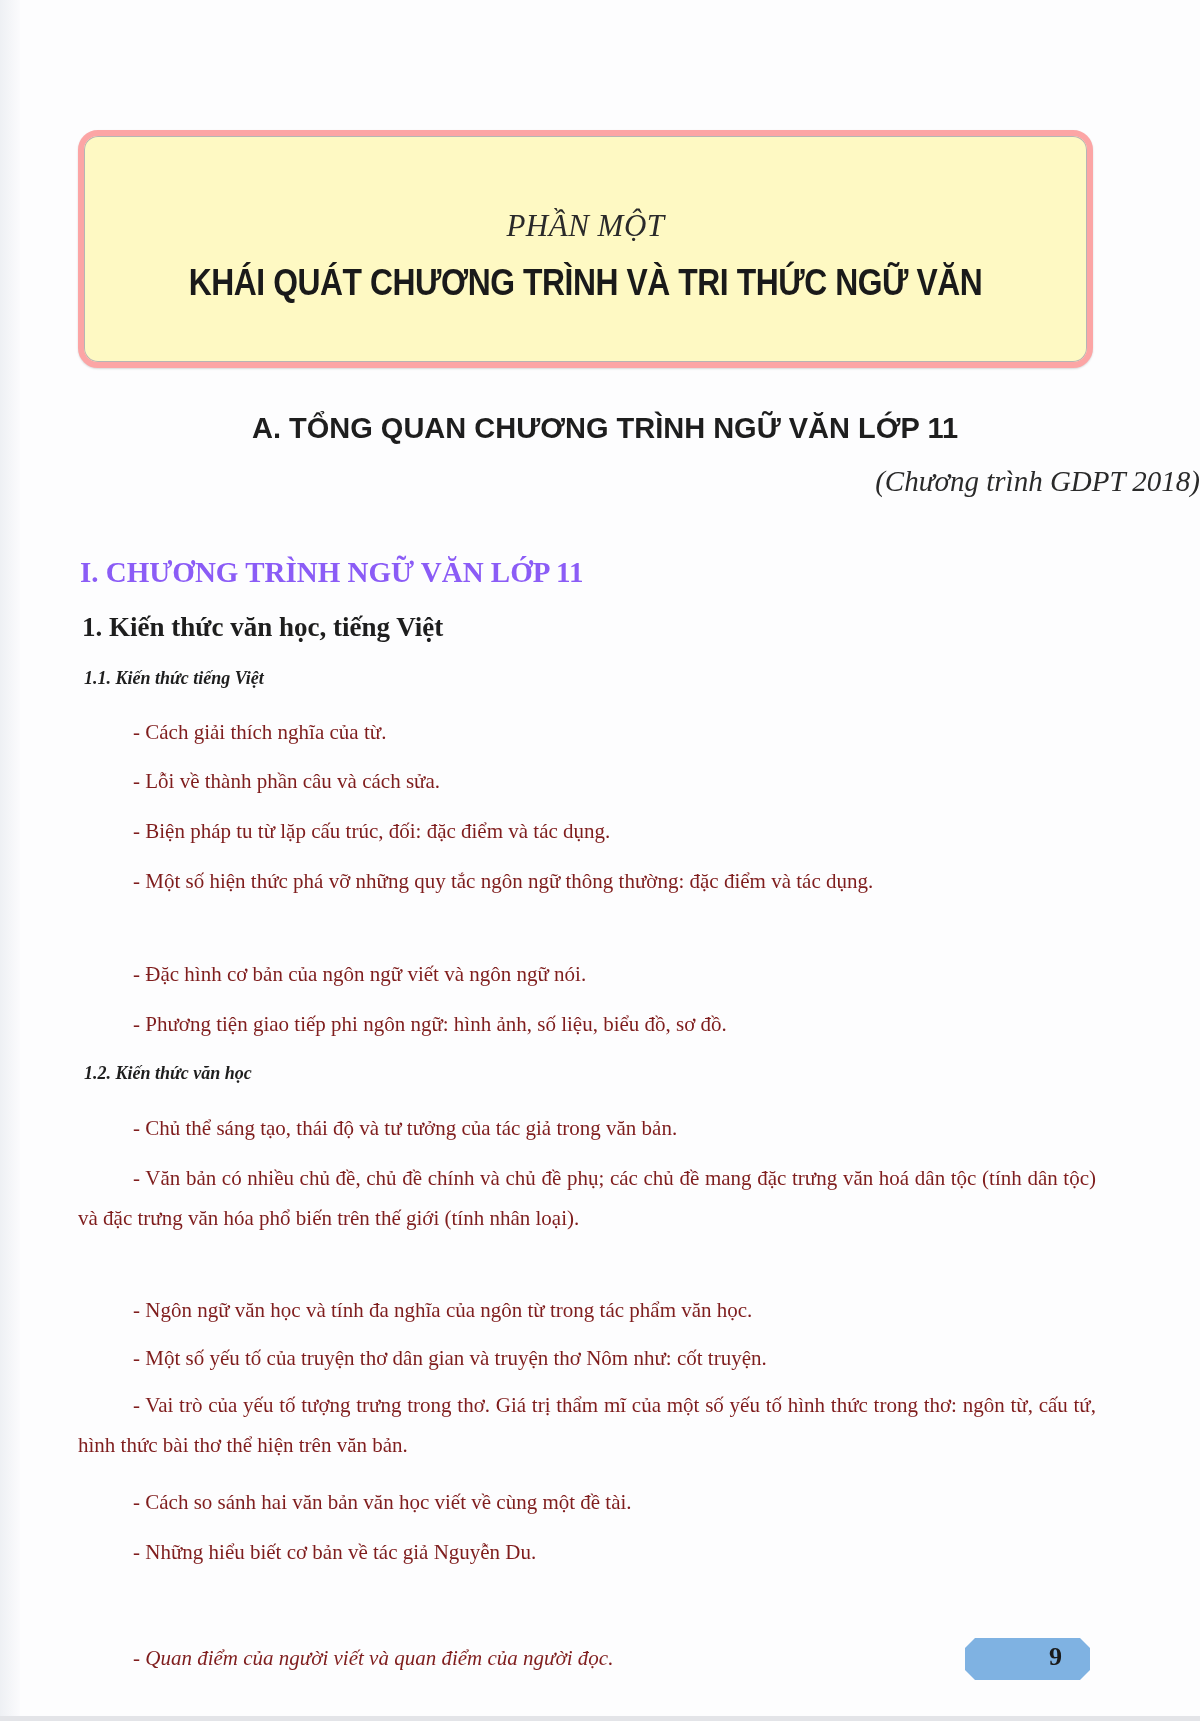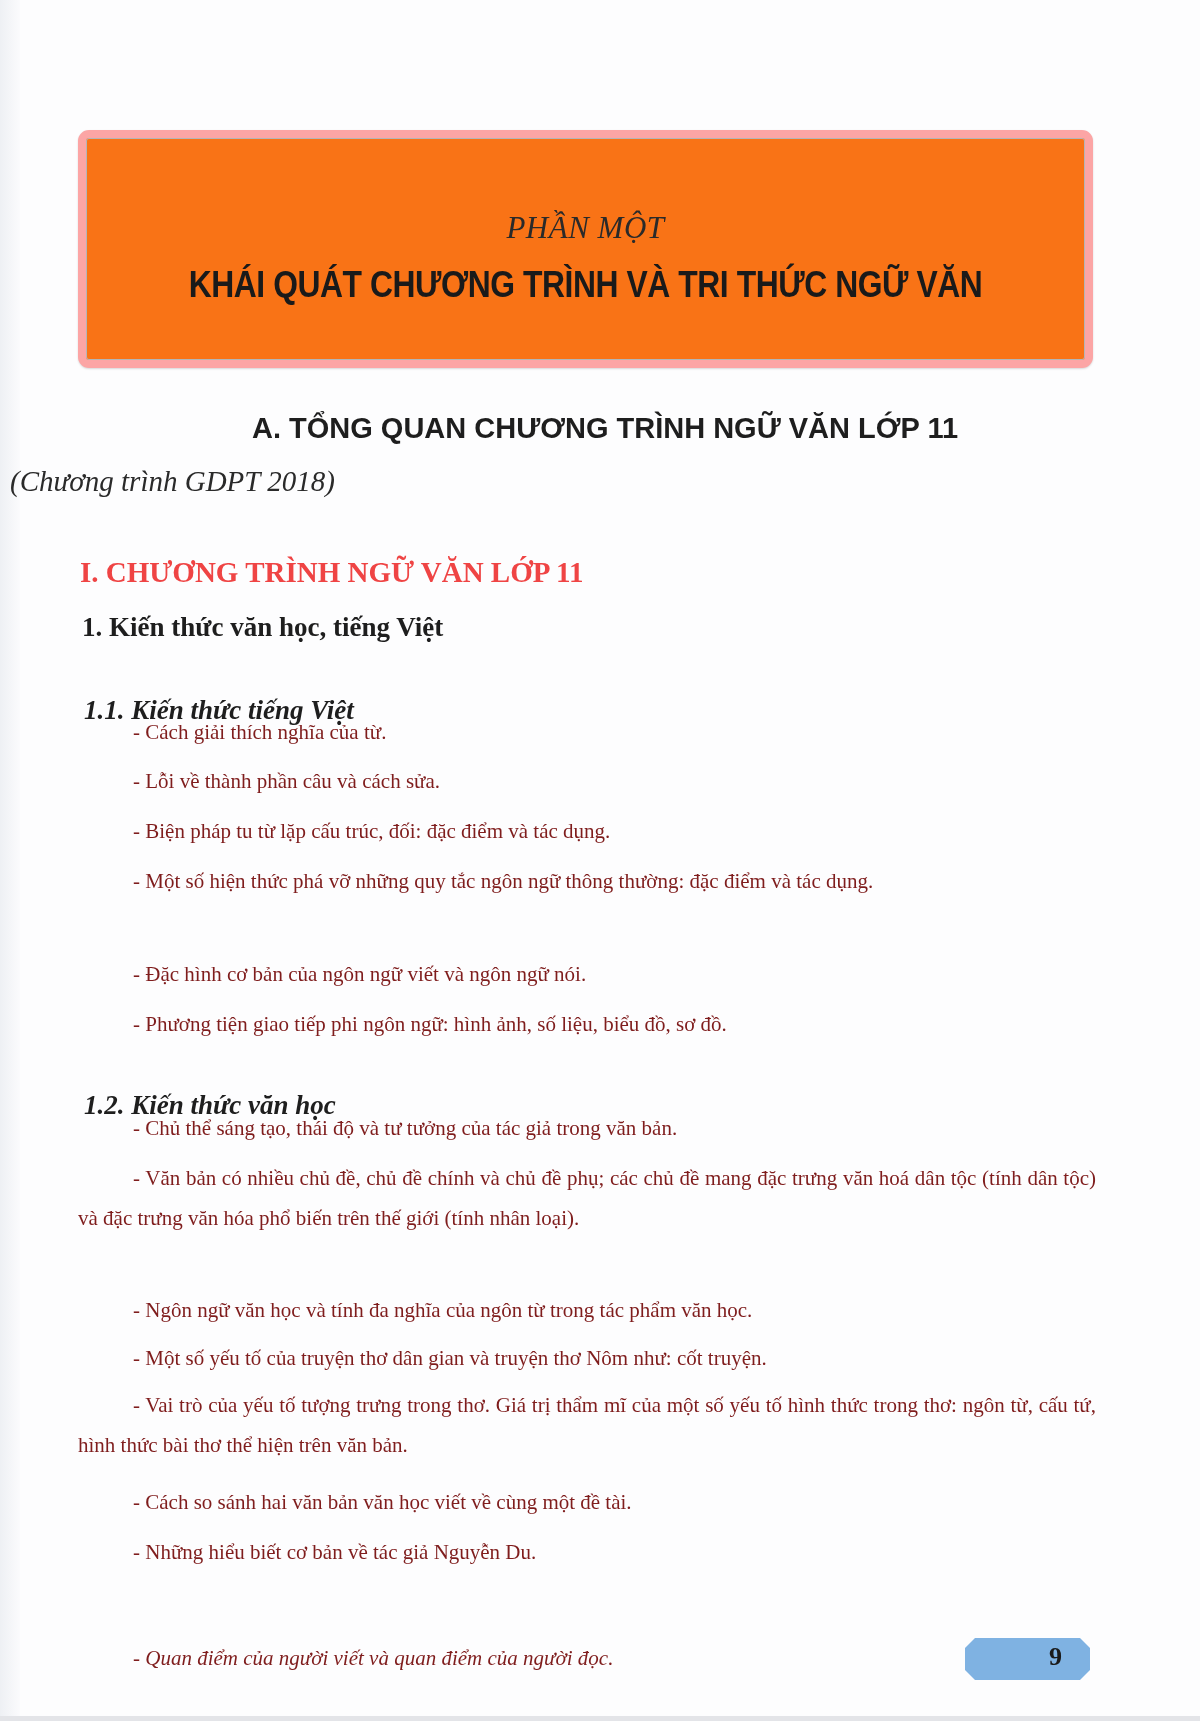--- a/index.html
+++ b/index.html
@@ -10,23 +10,23 @@
     font-family: "Liberation Serif", "DejaVu Serif", serif;
     color: #1c1c1c;
   }
   .page-edge {
     position: absolute; left: 0; top: 0; width: 20px; height: 1721px;
     background: linear-gradient(to right, #eef0f4, #fbfbfd);
   }
   .title-box {
     position: absolute; left: 78px; top: 130px; width: 1015px; height: 238px;
     box-sizing: border-box;
-    border: 8px solid #fca5a5;
-    border-radius: 11px;
-    background: #f97316;
+    border: 6px solid #fca5a5;
+    border-radius: 20px;
+    background: #fef9c3;
     box-shadow: inset 0 0 0 1px #b5b5b5, 0 1px 2px rgba(0,0,0,0.15);
   }
   .part-label {
     position: absolute; left: 0; right: 0; top: 72px;
     text-align: center;
     font-family: "Liberation Serif", serif;
     font-style: italic;
     font-size: 31px;
     color: #2a2a2a;
     letter-spacing: 0.5px;
@@ -45,44 +45,42 @@
     position: absolute; left: 0; right: 0; top: 412px;
     padding-left: 10px;
     text-align: center;
     font-family: "Liberation Sans", "DejaVu Sans", sans-serif;
     font-weight: bold;
     font-size: 29px;
     color: #1e1e1e;
   }
   .section-a-sub {
     position: absolute; left: 0; right: 0; top: 465px;
-    padding-left: 10px;
-    text-align: left;
+    text-align: right;
     font-style: italic;
     font-size: 29px;
     color: #2a2a2a;
   }
   .h1 {
     position: absolute; left: 80px; top: 556px;
     font-weight: bold;
     font-size: 29px;
-    color: #ef4444;
+    color: #8b5cf6;
   }
   .h2 {
     position: absolute; left: 82px; top: 612px;
     font-weight: bold;
     font-size: 27px;
     color: #1e1e1e;
   }
   .h3 {
     position: absolute; left: 84px;
     font-weight: bold; font-style: italic;
-    font-size: 27px;
+    font-size: 18px;
     color: #1e1e1e;
-    margin-top: 27px;
   }
   .para {
     position: absolute; left: 78px; width: 1018px;
     font-size: 21px;
     line-height: 40px;
     text-indent: 55px;
     text-align: justify;
     color: #7f1d1d;
   }
   .page-badge {

